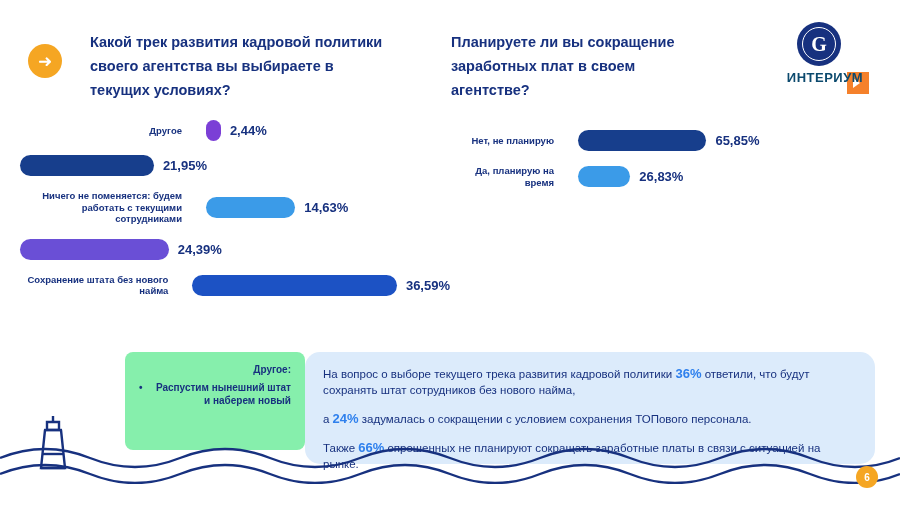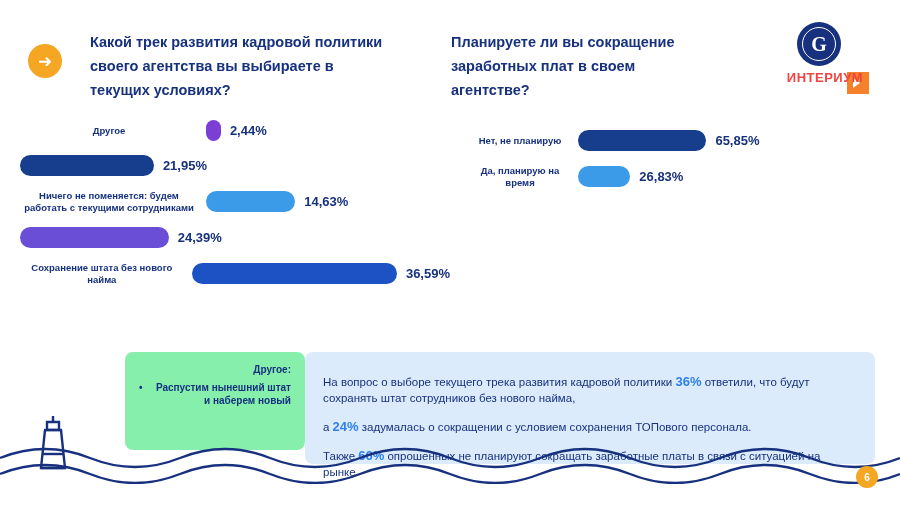--- a/index.html
+++ b/index.html
@@ -32,38 +32,38 @@
     background:#17317F;color:#ffffff;font-weight:bold;font-size:24px;
     display:flex;align-items:center;justify-content:center;font-family:"Liberation Serif",serif;
   }
   .logo-circle .ring{
     position:absolute;left:5px;top:5px;width:34px;height:34px;border-radius:50%;
     border:1.5px solid #ffffff;box-sizing:border-box;
   }
   .logo-circle .gl{position:relative;z-index:2;font-size:20px;}
   .logo-text{
     position:absolute;left:0;top:48px;width:100px;text-align:center;
-    color:#ef4444;font-weight:bold;font-size:13px;letter-spacing:.5px;
+    color:#0c4a6e;font-weight:bold;font-size:13px;letter-spacing:.5px;
   }
   .logo-square{
     position:absolute;left:72px;top:50px;width:22px;height:22px;background:#F5812B;
   }
   .logo-square:after{
     content:"";position:absolute;left:6px;top:6px;width:0;height:0;
     border-left:7px solid #ffffff;border-top:5px solid transparent;border-bottom:5px solid transparent;
   }
 
   
   .chart{position:absolute;}
   #chart1{left:20px;top:120px;width:430px;}
   #chart2{left:470px;top:130px;width:330px;}
   .row{position:relative;display:flex;align-items:center;margin-bottom:14px;}
   .row .cat{
-    text-align:center;color:#17317F;font-size:9.5px;font-weight:bold;line-height:11.5px;
-    padding-right:8px;box-sizing:border-box;
+    text-align:right;color:#17317F;font-size:9.5px;font-weight:bold;line-height:11.5px;
+    padding-right:24px;box-sizing:border-box;
   }
   #chart1 .cat{width:186px;}
   #chart2 .cat{width:108px;}
   .bar{height:21px;border-radius:10.5px;}
   .val{font-size:13px;font-weight:bold;color:#17317F;margin-left:9px;white-space:nowrap;}
 
   
   .panel-left{
     position:absolute;left:125px;top:352px;width:180px;height:98px;
     background:#86efac;border-radius:8px;box-sizing:border-box;padding:12px 14px;
@@ -71,21 +71,21 @@
   .panel-left .pl-title{
     text-align:right;color:#17317F;font-size:10px;font-weight:bold;margin-bottom:6px;
   }
   .panel-left .pl-item{
     display:flex;color:#17317F;font-size:10px;font-weight:bold;line-height:13px;
     justify-content:flex-end;text-align:right;
   }
   .panel-left .pl-item .dot{margin-right:5px;}
   .panel-right{
     position:absolute;left:305px;top:352px;width:570px;height:112px;
-    background:#DCEBFB;border-radius:8px;box-sizing:border-box;padding:22px 18px;
+    background:#DCEBFB;border-radius:15px;box-sizing:border-box;padding:14px 18px;
   }
   .panel-right p{
     margin:0 0 13px 0;color:#17317F;font-size:11.5px;line-height:16px;
   }
   .panel-right p:last-child{margin-bottom:0;}
   .hl{color:#2F80ED;font-weight:bold;font-size:13px;}
 
   
   .lighthouse{position:absolute;left:18px;top:408px;}
   .wave{position:absolute;left:0;bottom:22px;width:900px;height:40px;}

